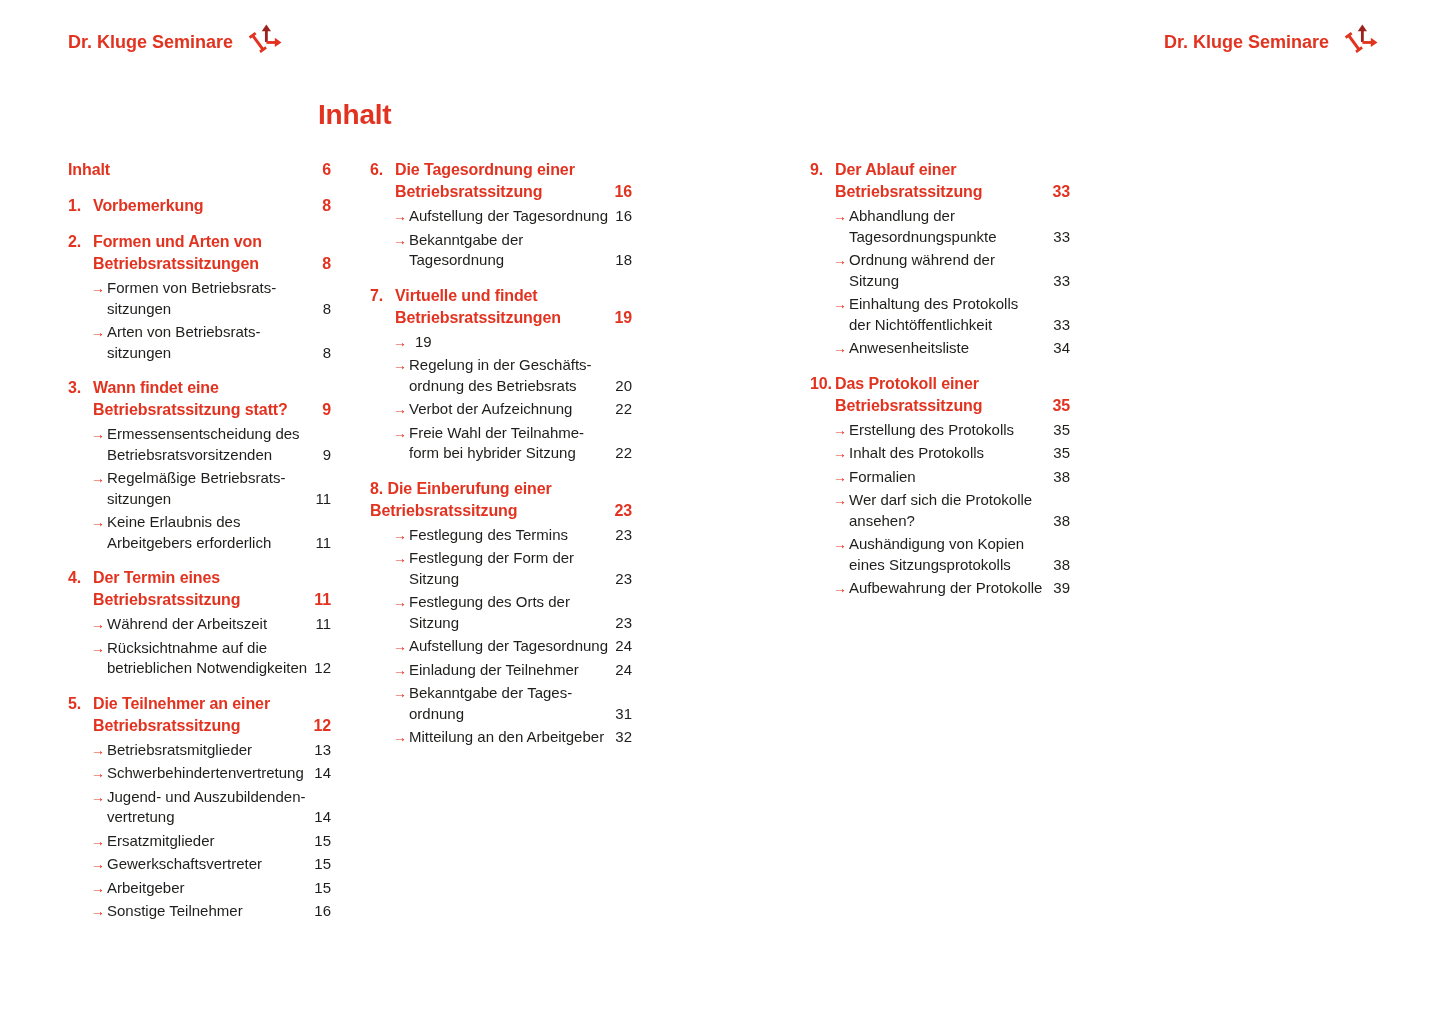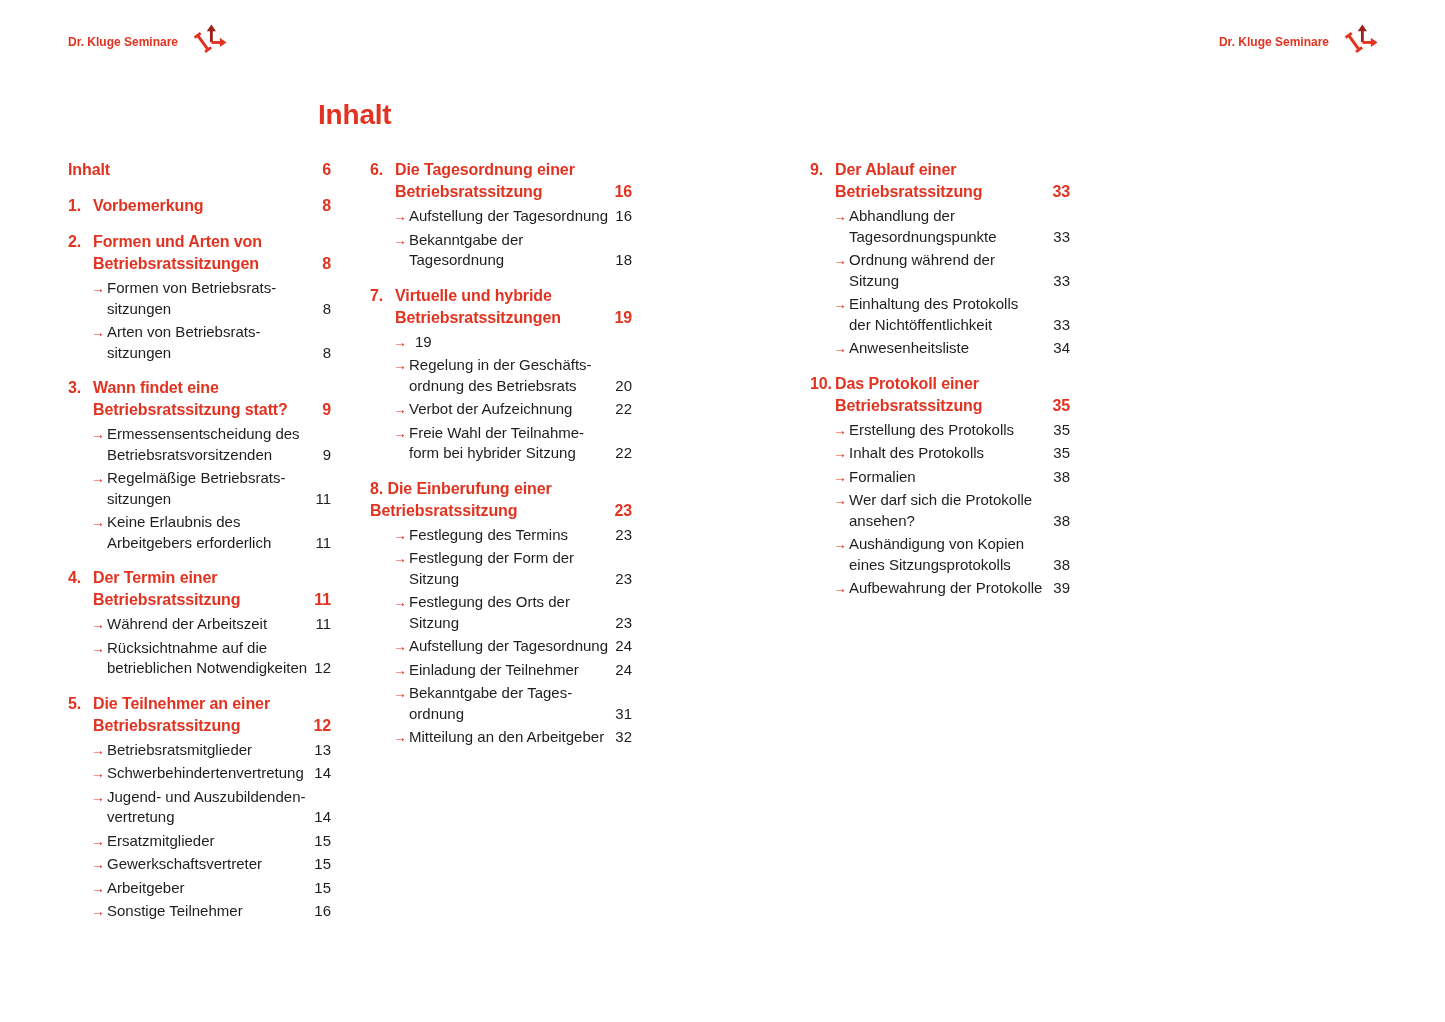--- a/index.html
+++ b/index.html
@@ -14,21 +14,21 @@
     width:1445px; height:1022px;
     background:#ffffff;
     overflow:hidden;
     font-family:"Liberation Sans","DejaVu Sans",sans-serif;
   }
 
   
   .logo{ position:absolute; top:22px; display:flex; align-items:center; gap:13px; }
   .logo-left{ left:68px; }
   .logo-right{ right:67px; }
-  .logo-text{ color:var(--accent); font-weight:700; font-size:12px; white-space:nowrap; }
+  .logo-text{ color:var(--accent); font-weight:700; font-size:18px; white-space:nowrap; }
   .logo-icon{ width:36px; height:40px; display:block; }
   .ico-bright-stroke{ stroke:var(--accent); fill:none; }
   .ico-bright-fill{ fill:var(--accent); }
   .ico-dark-stroke{ stroke:var(--accent-dark); fill:none; }
   .ico-dark-fill{ fill:var(--accent-dark); }
 
   
   .page-title{
     position:absolute; left:318px; top:80px;
     font-size:28px; font-weight:700; color:var(--accent);
@@ -162,21 +162,21 @@
               <span class="arrow">→</span>
               <span class="item-label">Keine Erlaubnis des
 Arbeitgebers erforderlich</span>
               <span class="item-page">11</span>
             </div>
           </div>
         </div>
         <div class="section">
           <div class="sec-head">
             <span class="sec-num">4.</span>
-            <span class="sec-title">Der Termin einer
+            <span class="sec-title">Der Termin eines
 Betriebsratssitzung</span>
             <span class="sec-page">11</span>
           </div>
           <div class="sec-items">
             <div class="item">
               <span class="arrow">→</span>
               <span class="item-label">Während der Arbeitszeit</span>
               <span class="item-page">11</span>
             </div>
             <div class="item">
@@ -252,21 +252,21 @@
               <span class="arrow">→</span>
               <span class="item-label">Bekanntgabe der
 Tagesordnung</span>
               <span class="item-page">18</span>
             </div>
           </div>
         </div>
         <div class="section">
           <div class="sec-head">
             <span class="sec-num">7.</span>
-            <span class="sec-title">Virtuelle und hybride
+            <span class="sec-title">Virtuelle und findet
 Betriebsratssitzungen</span>
             <span class="sec-page">19</span>
           </div>
           <div class="sec-items">
             <div class="item">
               <span class="arrow">→</span>
               <span class="item-page">19</span>
             </div>
             <div class="item">
               <span class="arrow">→</span>

